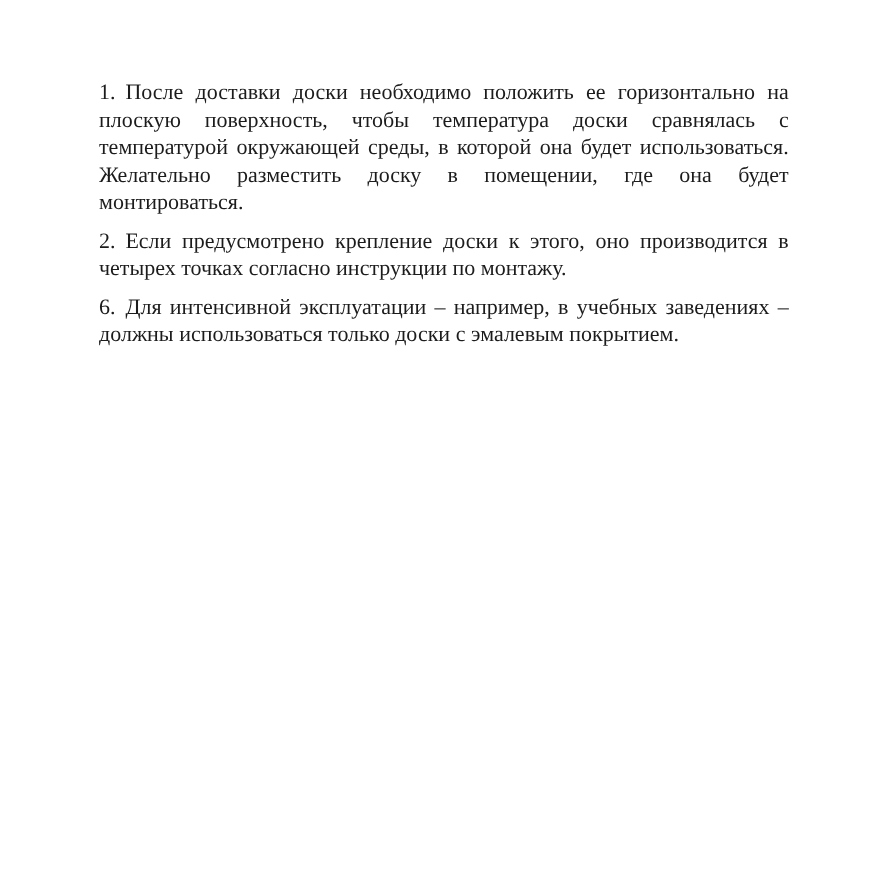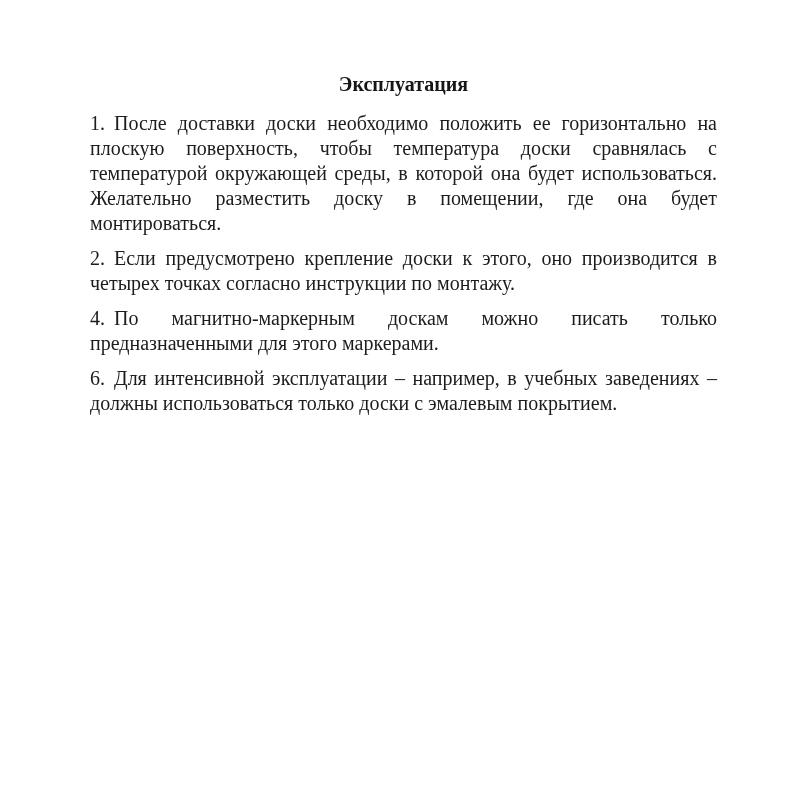--- a/index.html
+++ b/index.html
@@ -38,26 +38,24 @@
   .para-number {
     display: inline-block;
     margin-right: 9px;
   }
 </style>
 </head>
 <body>
 
 <div class="page">
 
-  <h1 class="doc-title">Эксплуатация</h1>
 
   <p class="para"><span class="para-number">1.</span><span>После доставки доски необходимо положить ее горизонтально на плоскую поверхность, чтобы температура доски сравнялась с температурой окружающей среды, в которой она будет использоваться. Желательно разместить доску в помещении, где она будет монтироваться.</span></p>
 
   <p class="para"><span class="para-number">2.</span><span>Если предусмотрено крепление доски к этого, оно производится в четырех точках согласно инструкции по монтажу.</span></p>
 
 
-  <p class="para"><span class="para-number">4.</span><span>По магнитно-маркерным доскам можно писать только предназначенными для этого маркерами.</span></p>
 
 
   <p class="para"><span class="para-number">6.</span><span>Для интенсивной эксплуатации – например, в учебных заведениях – должны использоваться только доски с эмалевым покрытием.</span></p>
 
 
 </div>
 
 </body></html>

